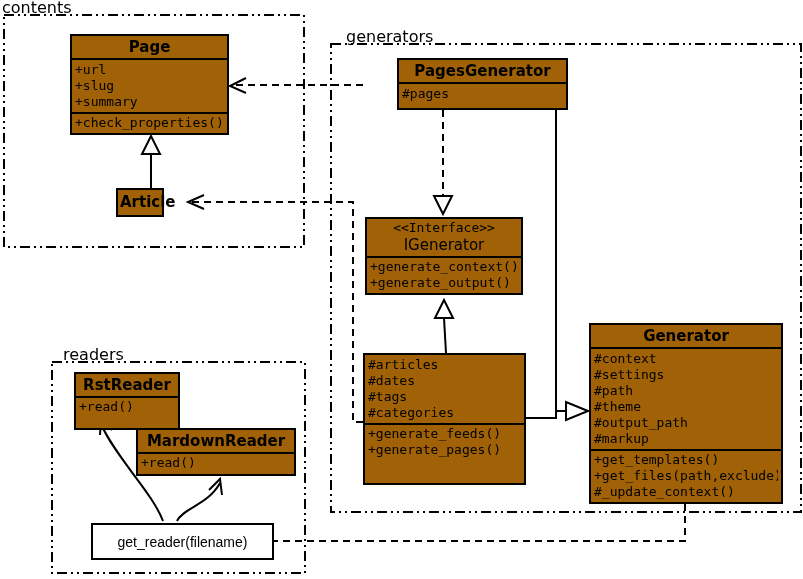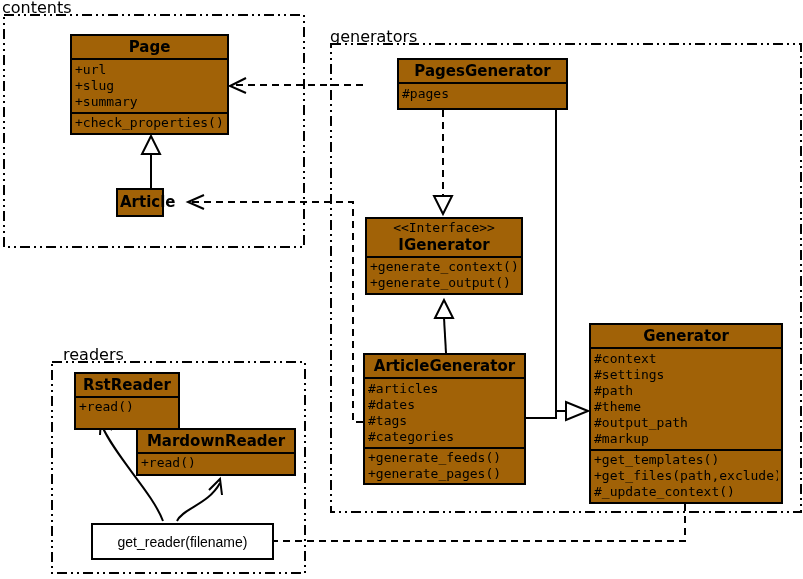--- a/index.html
+++ b/index.html
@@ -18,21 +18,21 @@
   }
   .cls-title{
     text-align:center;font-weight:bold;font-size:15px;line-height:20px;
     padding:1px 2px;border-bottom:2px solid #000;white-space:nowrap;
   }
   .cls-title.solo{border-bottom:none;flex:1;line-height:23px;}
   .stereotype{
     display:block;font:13px "DejaVu Sans Mono",monospace;font-weight:normal;
     line-height:15px;
   }
-  .iface-name{display:block;line-height:20px;font-weight:bold;}
+  .iface-name{display:block;line-height:20px;font-weight:normal;}
   .compart{padding:1px 3px;}
   .compart.attrs{padding:2px 3px;border-bottom:2px solid #000;}
   .compart.last{border-bottom:none;}
   .member{
     font:13px "DejaVu Sans Mono",monospace;line-height:16px;
     white-space:pre;overflow:hidden;
   }
   .objbox{
     position:absolute;z-index:2;box-sizing:border-box;background:#fff;
     border:2px solid #000;display:flex;align-items:center;justify-content:center;
@@ -93,21 +93,21 @@
       </g>
 
       <g>
         <path d="M 177 521 C 183 508, 208 505, 220 483"></path>
         <polyline points="209,490 220,479 222,495"></polyline>
       </g>
     </g>
   </svg>
 
   <div class="pkg-label" style="left:2px;top:0px;">contents</div>
-  <div class="pkg-label" style="left:330px;top:29px;">generators</div>
+  <div class="pkg-label" style="left:346px;top:29px;">generators</div>
   <div class="pkg-label" style="left:63px;top:347px;text-align:right;">readers</div>
 
   <div class="cls" style="left:70px;top:34px;width:159px;height:101px;">
     <div class="cls-title">Page</div>
     <div class="compart attrs">
       <div class="member">+url</div>
       <div class="member">+slug</div>
       <div class="member">+summary</div>
     </div>
     <div class="compart last">
@@ -131,21 +131,20 @@
       <span class="stereotype">&lt;&lt;Interface&gt;&gt;</span>
       <span class="iface-name">IGenerator</span>
     </div>
     <div class="compart last">
       <div class="member">+generate_context()</div>
       <div class="member">+generate_output()</div>
     </div>
   </div>
 
   <div class="cls" style="left:363px;top:353px;width:163px;height:132px;">
-    <div class="cls-title">ArticleGenerator</div>
     <div class="compart attrs">
       <div class="member">#articles</div>
       <div class="member">#dates</div>
       <div class="member">#tags</div>
       <div class="member">#categories</div>
     </div>
     <div class="compart last">
       <div class="member">+generate_feeds()</div>
       <div class="member">+generate_pages()</div>
     </div>

